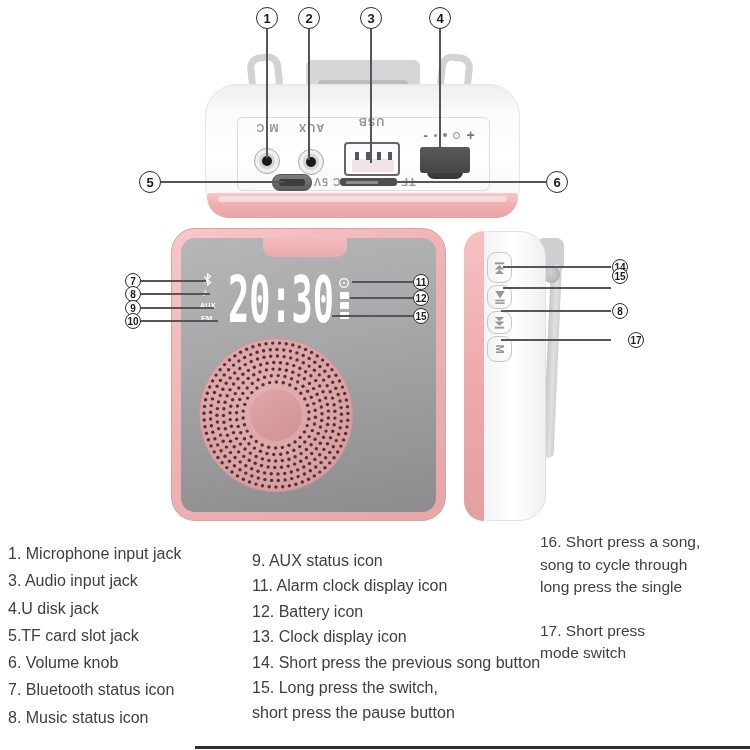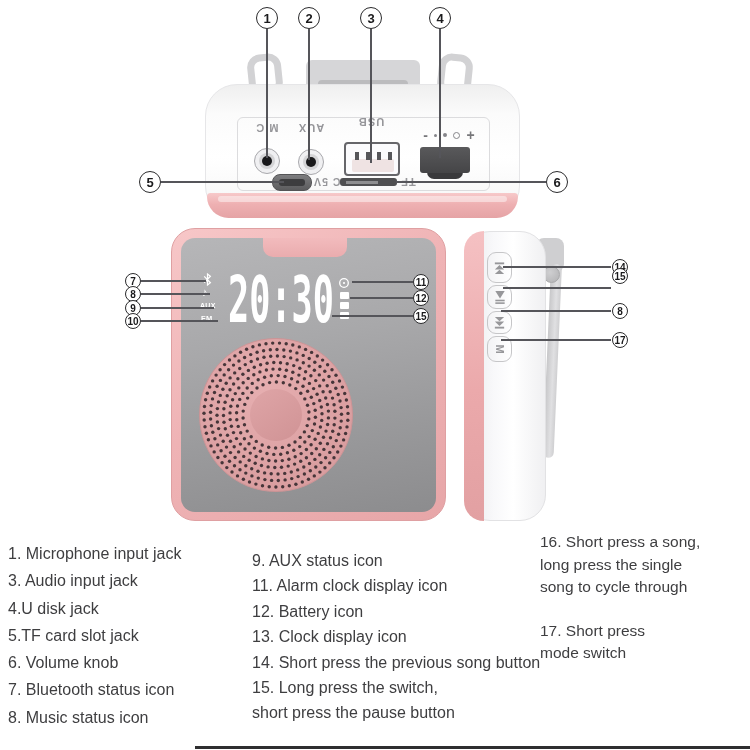--- a/index.html
+++ b/index.html
@@ -579,21 +579,21 @@
       <div class="callout small" style="left: 125px; top: 273px;">7</div>
       <div class="callout small" style="left: 125px; top: 286px;">8</div>
       <div class="callout small" style="left: 125px; top: 300px;">9</div>
       <div class="callout small" style="left: 125px; top: 313px;">10</div>
       <div class="callout small" style="left: 413px; top: 274px;">11</div>
       <div class="callout small" style="left: 413px; top: 290px; text-align: center;">12</div>
       <div class="callout small" style="left: 413px; top: 308px;">15</div>
       <div class="callout small" style="left: 612px; top: 259px;">14</div>
       <div class="callout small" style="left: 612px; top: 268px;">15</div>
       <div class="callout small" style="left: 612px; top: 303px;">8</div>
-      <div class="callout small" style="left: 612px; top: 332px;">17</div>
+      <div class="callout small" style="left: 628px; top: 332px;">17</div>
     </div>
 
   <div id="legend-col1" class="legendcol">
       <div>1. Microphone input jack</div>
       <div>3. Audio input jack</div>
       <div>4.U disk jack</div>
       <div>5.TF card slot jack</div>
       <div>6. Volume knob</div>
       <div>7. Bluetooth status icon</div>
       <div>8. Music status icon</div>
@@ -602,21 +602,21 @@
       <div>9. AUX status icon</div>
       <div>11. Alarm clock display icon</div>
       <div>12. Battery icon</div>
       <div>13. Clock display icon</div>
       <div>14. Short press the previous song button</div>
       <div>15. Long press the switch,</div>
       <div>short press the pause button</div>
     </div>
   <div id="legend-col3" class="legendcol">
       <div>16. Short press a song,</div>
+      <div>song to cycle through</div>
       <div>long press the single</div>
-      <div>song to cycle through</div>
       <div class="legspacer"></div>
       <div>17. Short press</div>
       <div>mode switch</div>
     </div>
 
   <div class="bottomline"></div>
 </div>
 
 </body></html>

